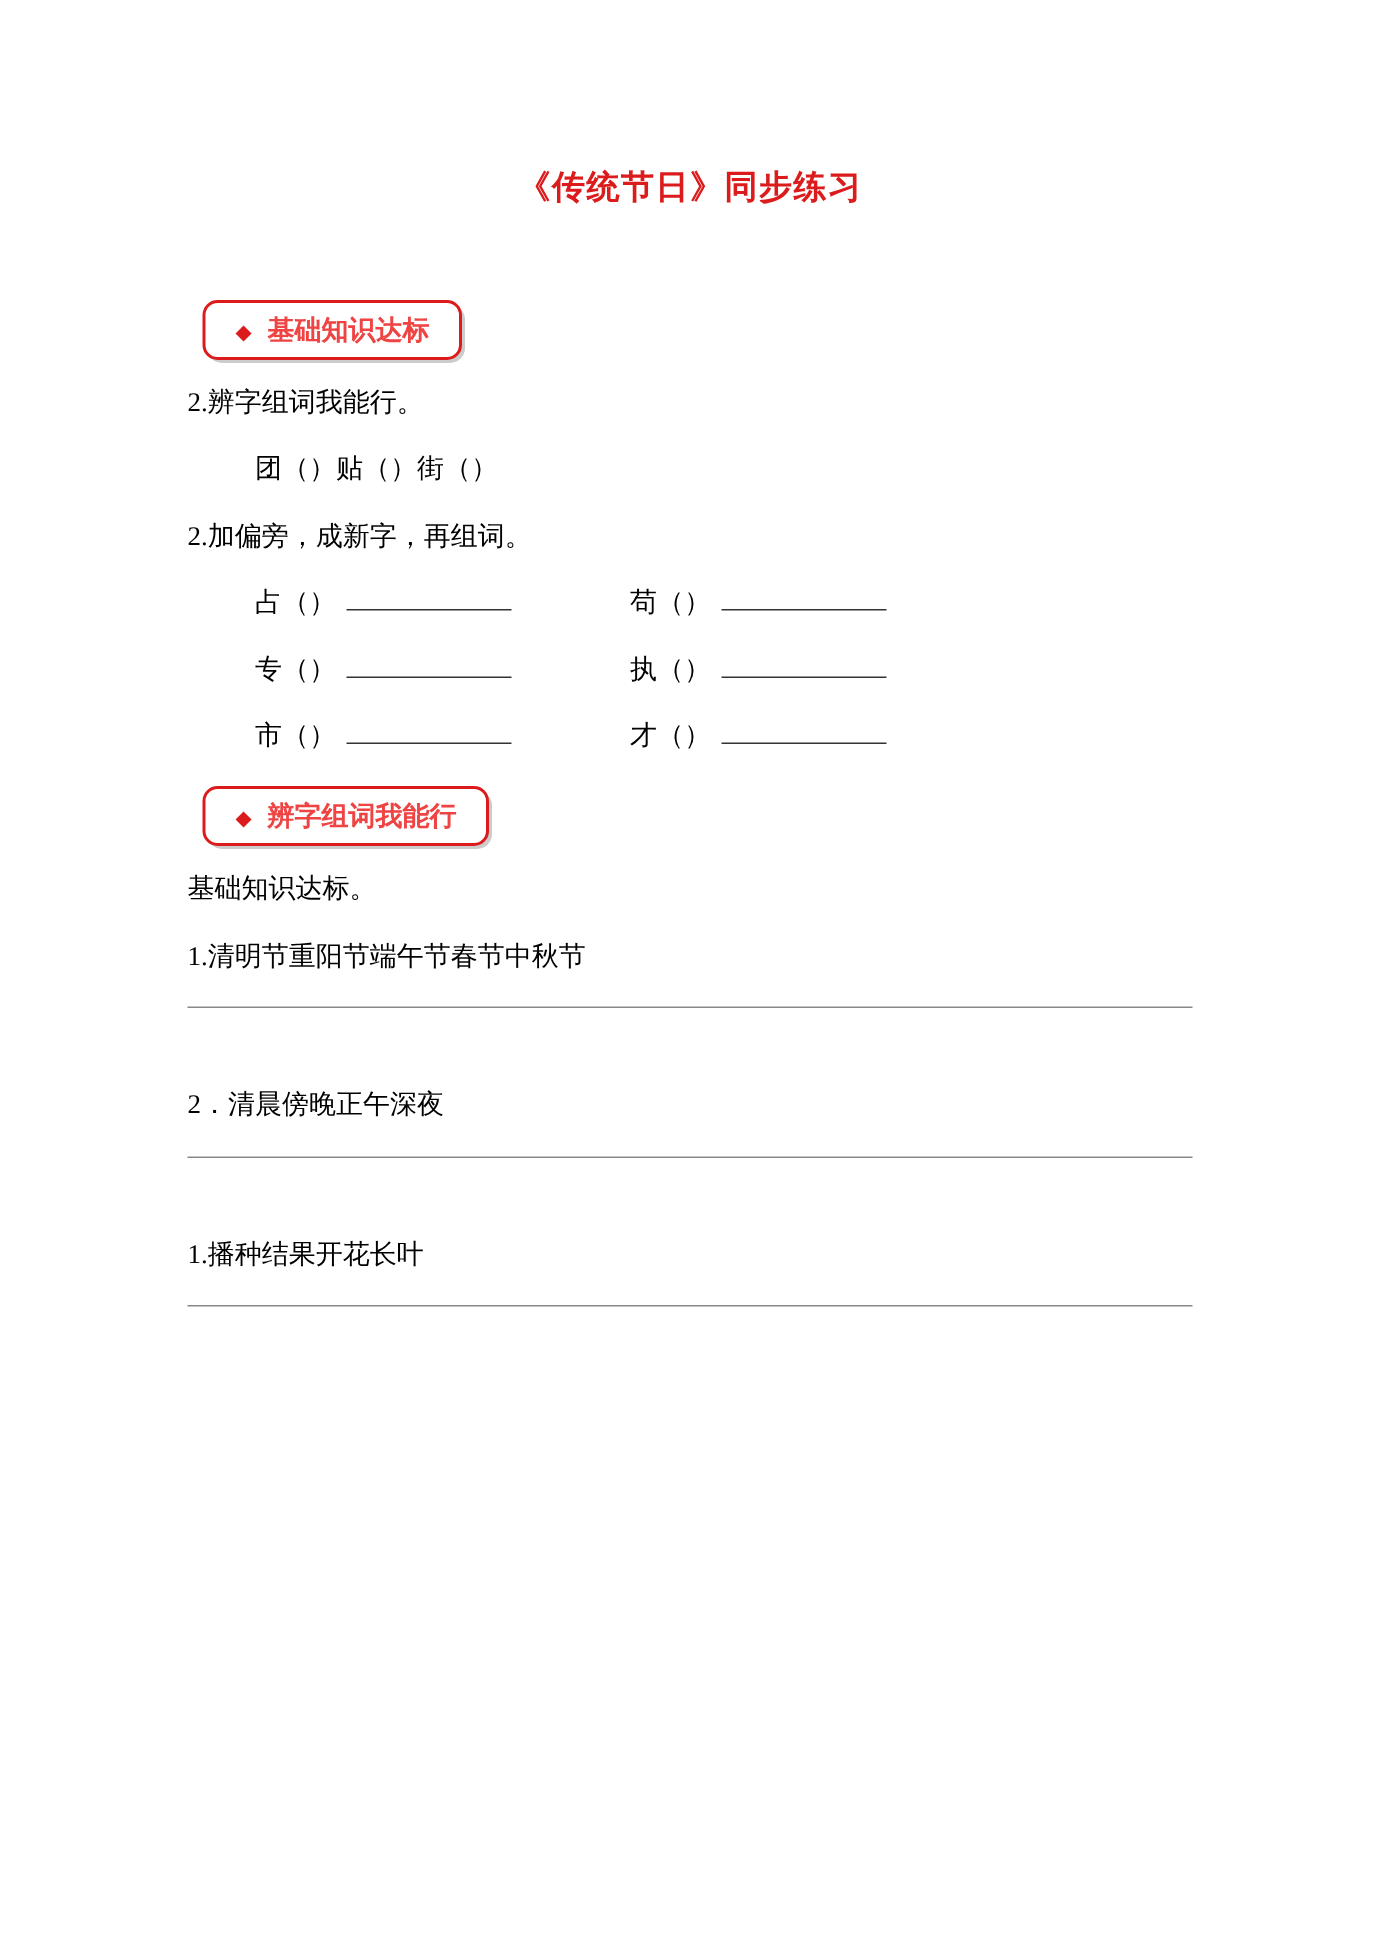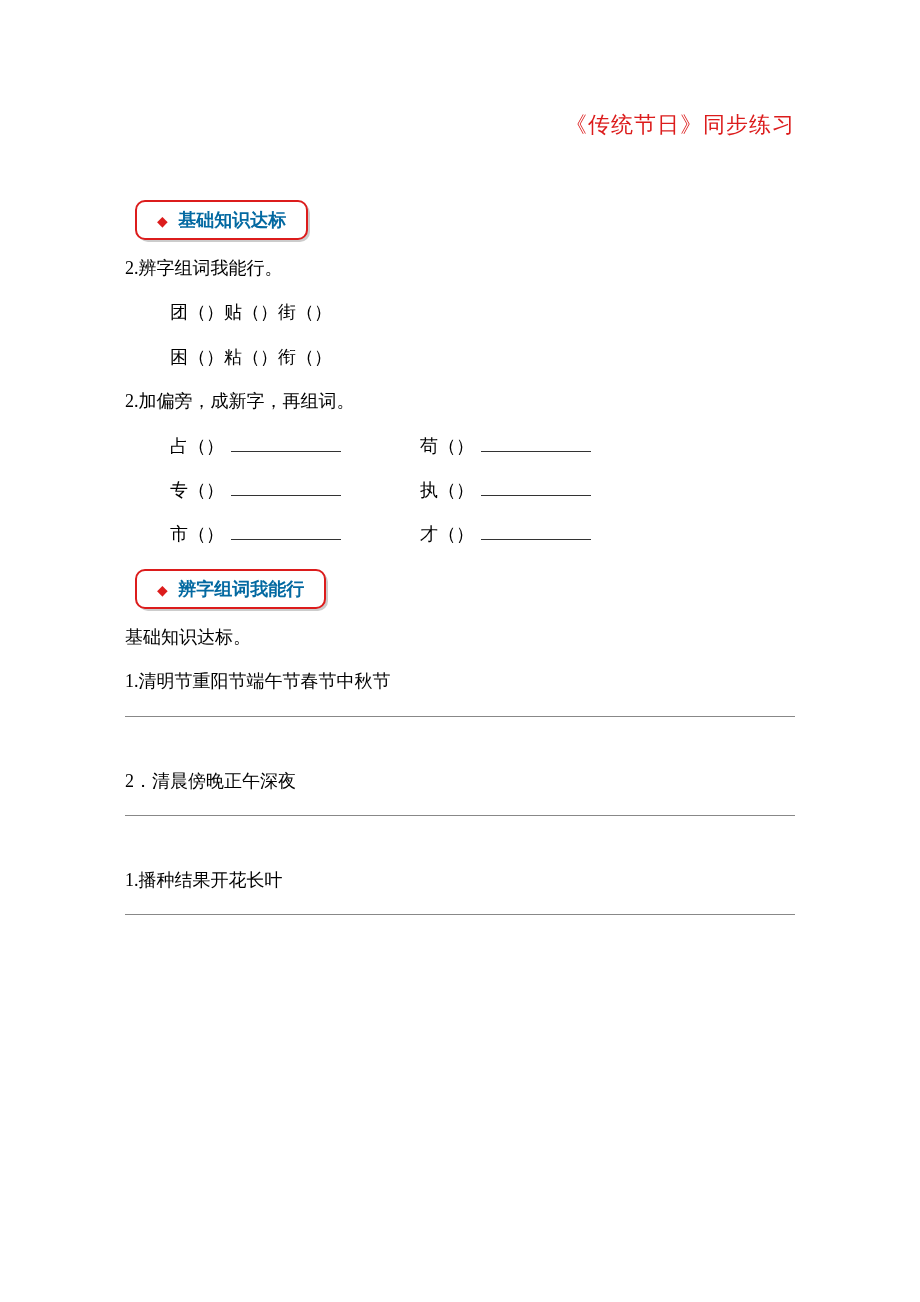--- a/index.html
+++ b/index.html
@@ -13,39 +13,39 @@
       background: #ffffff;
       font-family: "SimSun", "宋体", serif;
       font-size: 18px;
       color: #000000;
       position: relative;
     }
     .page {
       padding: 110px 125px 0 125px;
     }
     .title {
-      text-align: right;
+      text-align: center;
       color: #dc1c1c;
-      font-weight: normal;
+      font-weight: bold;
       font-size: 22px;
       margin-bottom: 60px;
       letter-spacing: 1px;
     }
     .section-label {
       position: relative;
       display: inline-block;
       border: 2px solid #dc1c1c;
       border-radius: 10px;
       padding: 6px 20px 6px 20px;
       margin-left: 10px;
       margin-bottom: 12px;
       background: #ffffff;
     }
     .section-label-text {
-      color: #0369a1;
+      color: #ef4444;
       font-weight: bold;
       font-size: 18px;
     }
     .diamond {
       color: #dc1c1c;
       margin-right: 6px;
       font-size: 14px;
       display: inline-block;
       vertical-align: middle;
     }
@@ -106,21 +106,20 @@
   <div class="title">《传统节日》同步练习</div>
 
   <div>
     <div class="section-label">
       <span class="diamond">◆</span>
       <span class="section-label-text">基础知识达标</span>
     </div>
 
     <div class="q-line">2.辨字组词我能行。</div>
     <div class="q-line indent1">团（）贴（）街（）</div>
-    <div class="q-line indent1">困（）粘（）衔（）</div>
 
     <div class="q-line">2.加偏旁，成新字，再组词。</div>
 
     <div class="row-pair">
       <div class="cell-left">
         <span>占（）</span>
         <span class="underline"></span>
       </div>
       <div class="cell-right">
         <span>苟（）</span>

